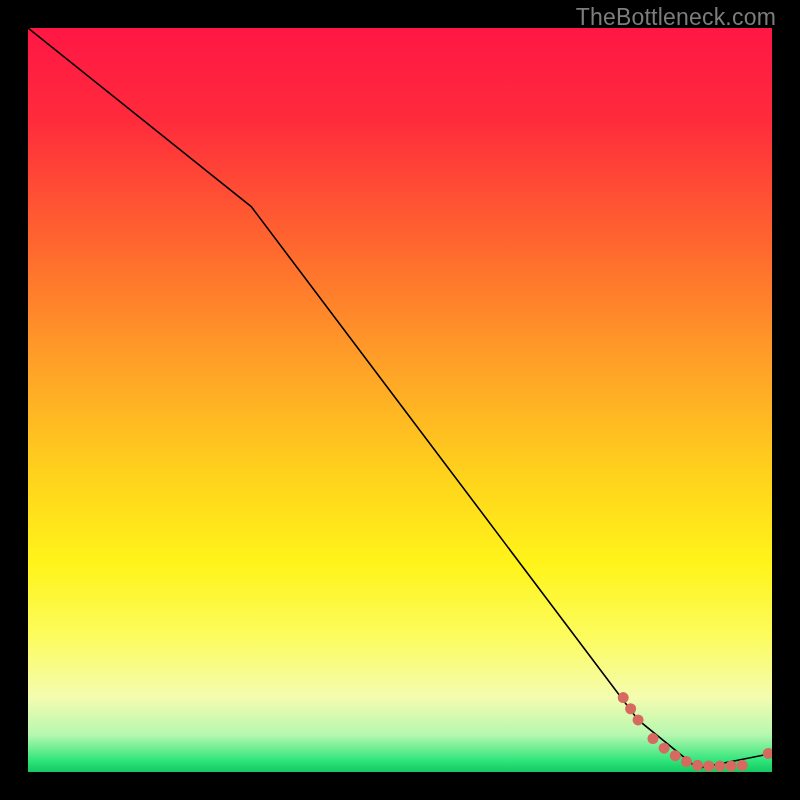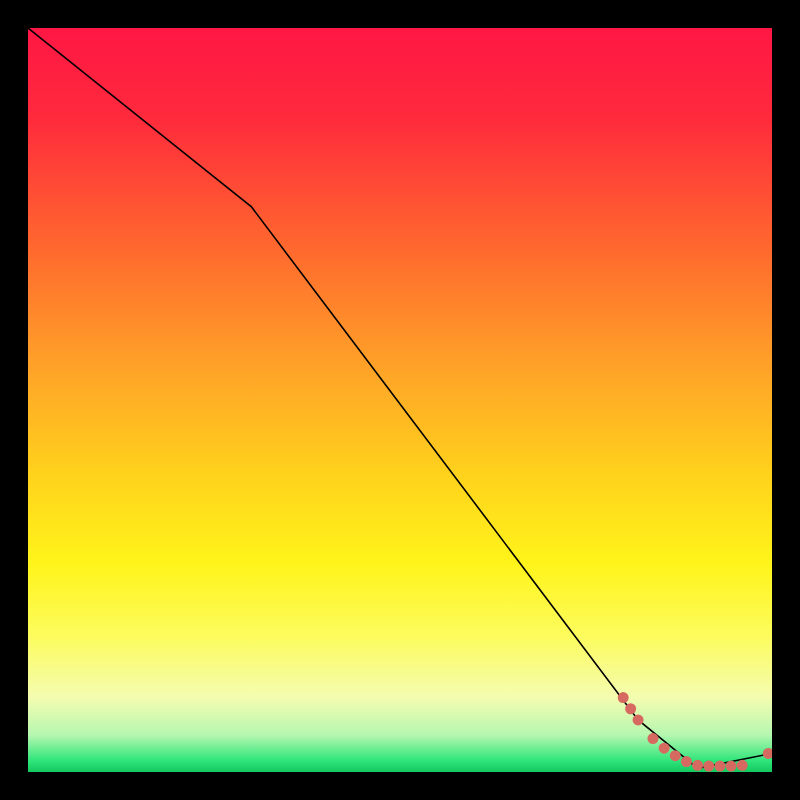--- a/index.html
+++ b/index.html
@@ -29,20 +29,21 @@
   svg.plot {
     position: absolute;
     left: 0;
     top: 0;
   }
 </style>
 </head>
 <body>
 
 <div class="stage">
+  <div class="watermark">TheBottleneck.com</div>
 
   <svg class="plot" width="800" height="800" viewBox="0 0 800 800">
     <defs>
       <linearGradient id="bg-grad" x1="0" y1="0" x2="0" y2="1">
           <stop offset="0%" stop-color="#ff1744"></stop>
           <stop offset="12%" stop-color="#ff2a3c"></stop>
           <stop offset="30%" stop-color="#ff6a2e"></stop>
           <stop offset="45%" stop-color="#ffa028"></stop>
           <stop offset="60%" stop-color="#ffd21c"></stop>
           <stop offset="72%" stop-color="#fff41a"></stop>

